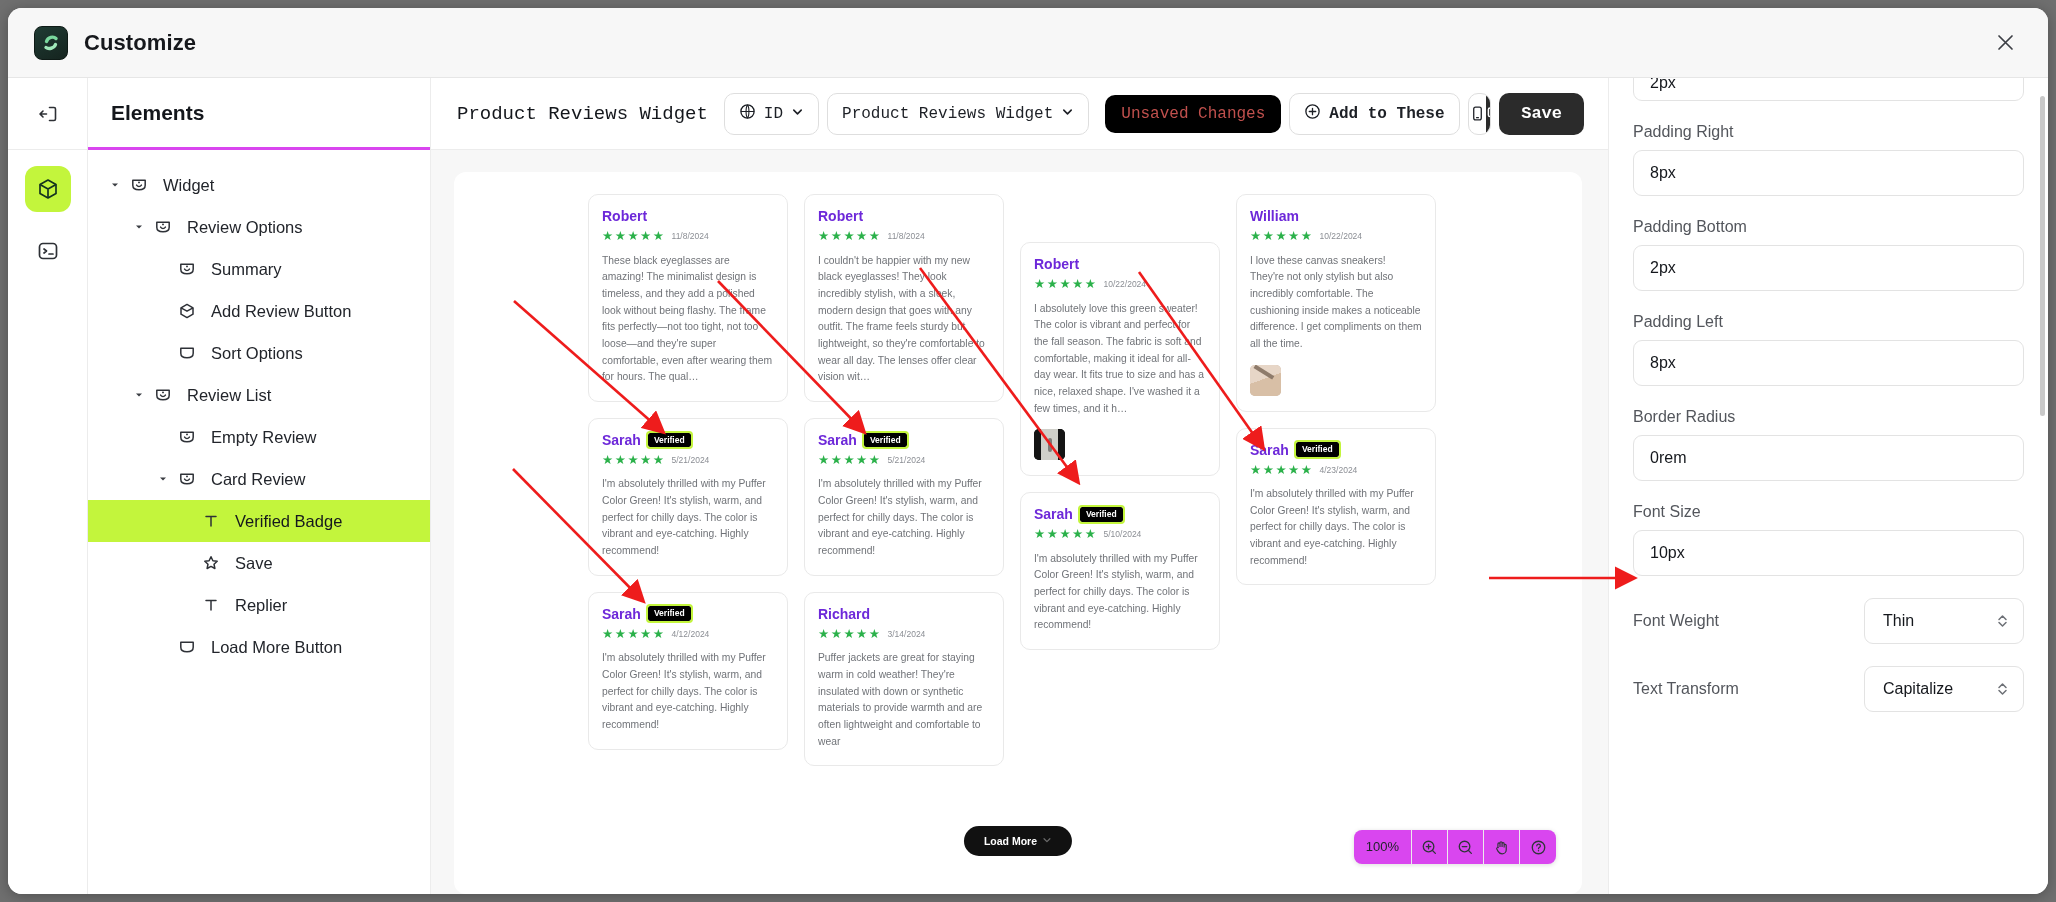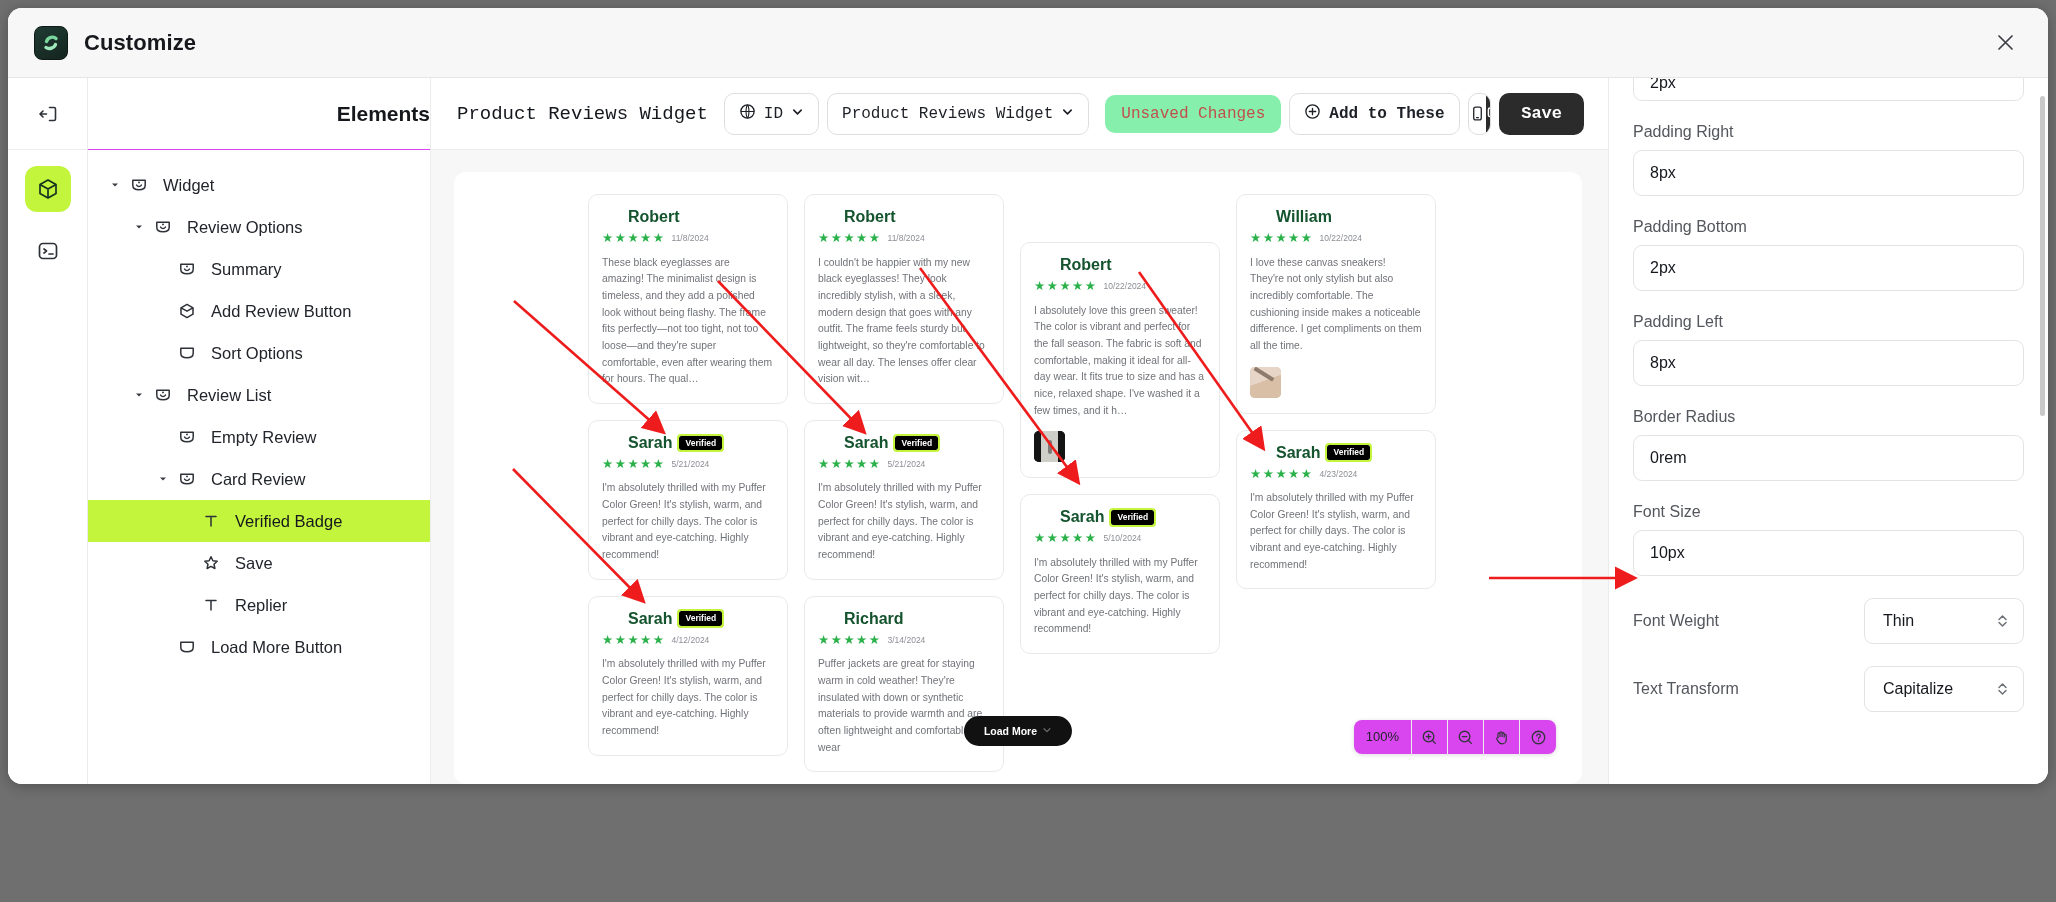--- a/index.html
+++ b/index.html
@@ -5,21 +5,21 @@
   * { box-sizing: border-box; margin: 0; padding: 0; }
   html, body {
     width: 2056px; height: 902px;
     background: #6f6f6f;
     font-family: "Liberation Sans", sans-serif;
     overflow: hidden;
   }
   .app {
     position: absolute;
     left: 8px; top: 8px;
-    width: 2040px; height: 776px;
+    width: 2040px; height: 886px;
     background: #ffffff;
     border-radius: 14px;
     overflow: hidden;
     display: flex; flex-direction: column;
     box-shadow: 0 2px 14px rgba(0,0,0,.28);
   }
 
   
   .titlebar {
     height: 70px; flex: 0 0 70px;
@@ -73,22 +73,21 @@
   .elements {
     width: 343px; flex: 0 0 343px;
     background: #ffffff;
     border-right: 1px solid #ececec;
     display: flex; flex-direction: column;
   }
   .elements-header {
     height: 72px; flex: 0 0 72px;
     display: flex; align-items: center;
     padding-left: 23px;
-    border-bottom: 1px solid #d946ef;
-    justify-content: flex-end;
+    border-bottom: 3px solid #d946ef;
   }
   .elements-title { font-size: 21px; font-weight: bold; color: #14171c; }
   .tree { padding-top: 14px; font-size: 16.5px; color: #22252b; }
   .tree-row {
     height: 42px; display: flex; align-items: center;
     cursor: pointer; position: relative;
   }
   .tree-row.selected { background: #c3f53c; }
   .caret {
     width: 18px; display: flex; align-items: center; justify-content: center;
@@ -115,21 +114,21 @@
   }
   .widget-name { font-size: 19px; color: #14171c; white-space: nowrap; }
   .grow { flex: 1; }
   .pill {
     height: 42px; border: 1px solid #dedede; border-radius: 10px;
     display: flex; align-items: center; gap: 8px;
     padding: 0 14px; font-size: 16px; color: #1d2026;
     background: #fff; cursor: pointer; white-space: nowrap;
   }
   .badge-unsaved {
-    height: 38px; border-radius: 10px; background: #86efac;
+    height: 38px; border-radius: 10px; background: #000000;
     color: #c0504d; font-size: 16px;
     display: flex; align-items: center; padding: 0 16px; white-space: nowrap;
   }
   .seg {
     display: flex; height: 42px; border: 1px solid #dedede;
     border-radius: 10px; overflow: hidden; background: #fff;
   }
   .seg-btn {
     width: 40px; display: flex; align-items: center; justify-content: center;
     cursor: pointer; color: #22252b;
@@ -153,21 +152,21 @@
   .masonry {
     position: absolute; left: 134px; top: 22px;
     width: 860px;
   }
   .mcol { position: absolute; width: 200px; }
   .card {
     background: #ffffff; border: 1px solid #e9e9e9; border-radius: 10px;
     padding: 13px 13px 15px 13px; margin-bottom: 16px;
   }
   .card-name-row { display: flex; align-items: center; gap: 7px; }
-  .card-name { font-size: 16px; font-weight: bold; color: #14532d; margin-left: 26px; }
+  .card-name { font-size: 14px; font-weight: bold; color: #6d28d9; }
   .vbadge {
     background: #000000; color: #ffffff; font-size: 8.5px; font-weight: bold;
     padding: 2px 6px; border-radius: 2px;
     outline: 2px solid #c3f53c; outline-offset: 0px;
     line-height: 1.25;
   }
   .stars-row { display: flex; align-items: center; gap: 6px; margin-top: 6px; }
   .stars { color: #2bb14a; font-size: 12.5px; letter-spacing: 1.5px; line-height: 1; }
   .date { font-size: 8.5px; color: #8b8e94; }
   .card-text {

